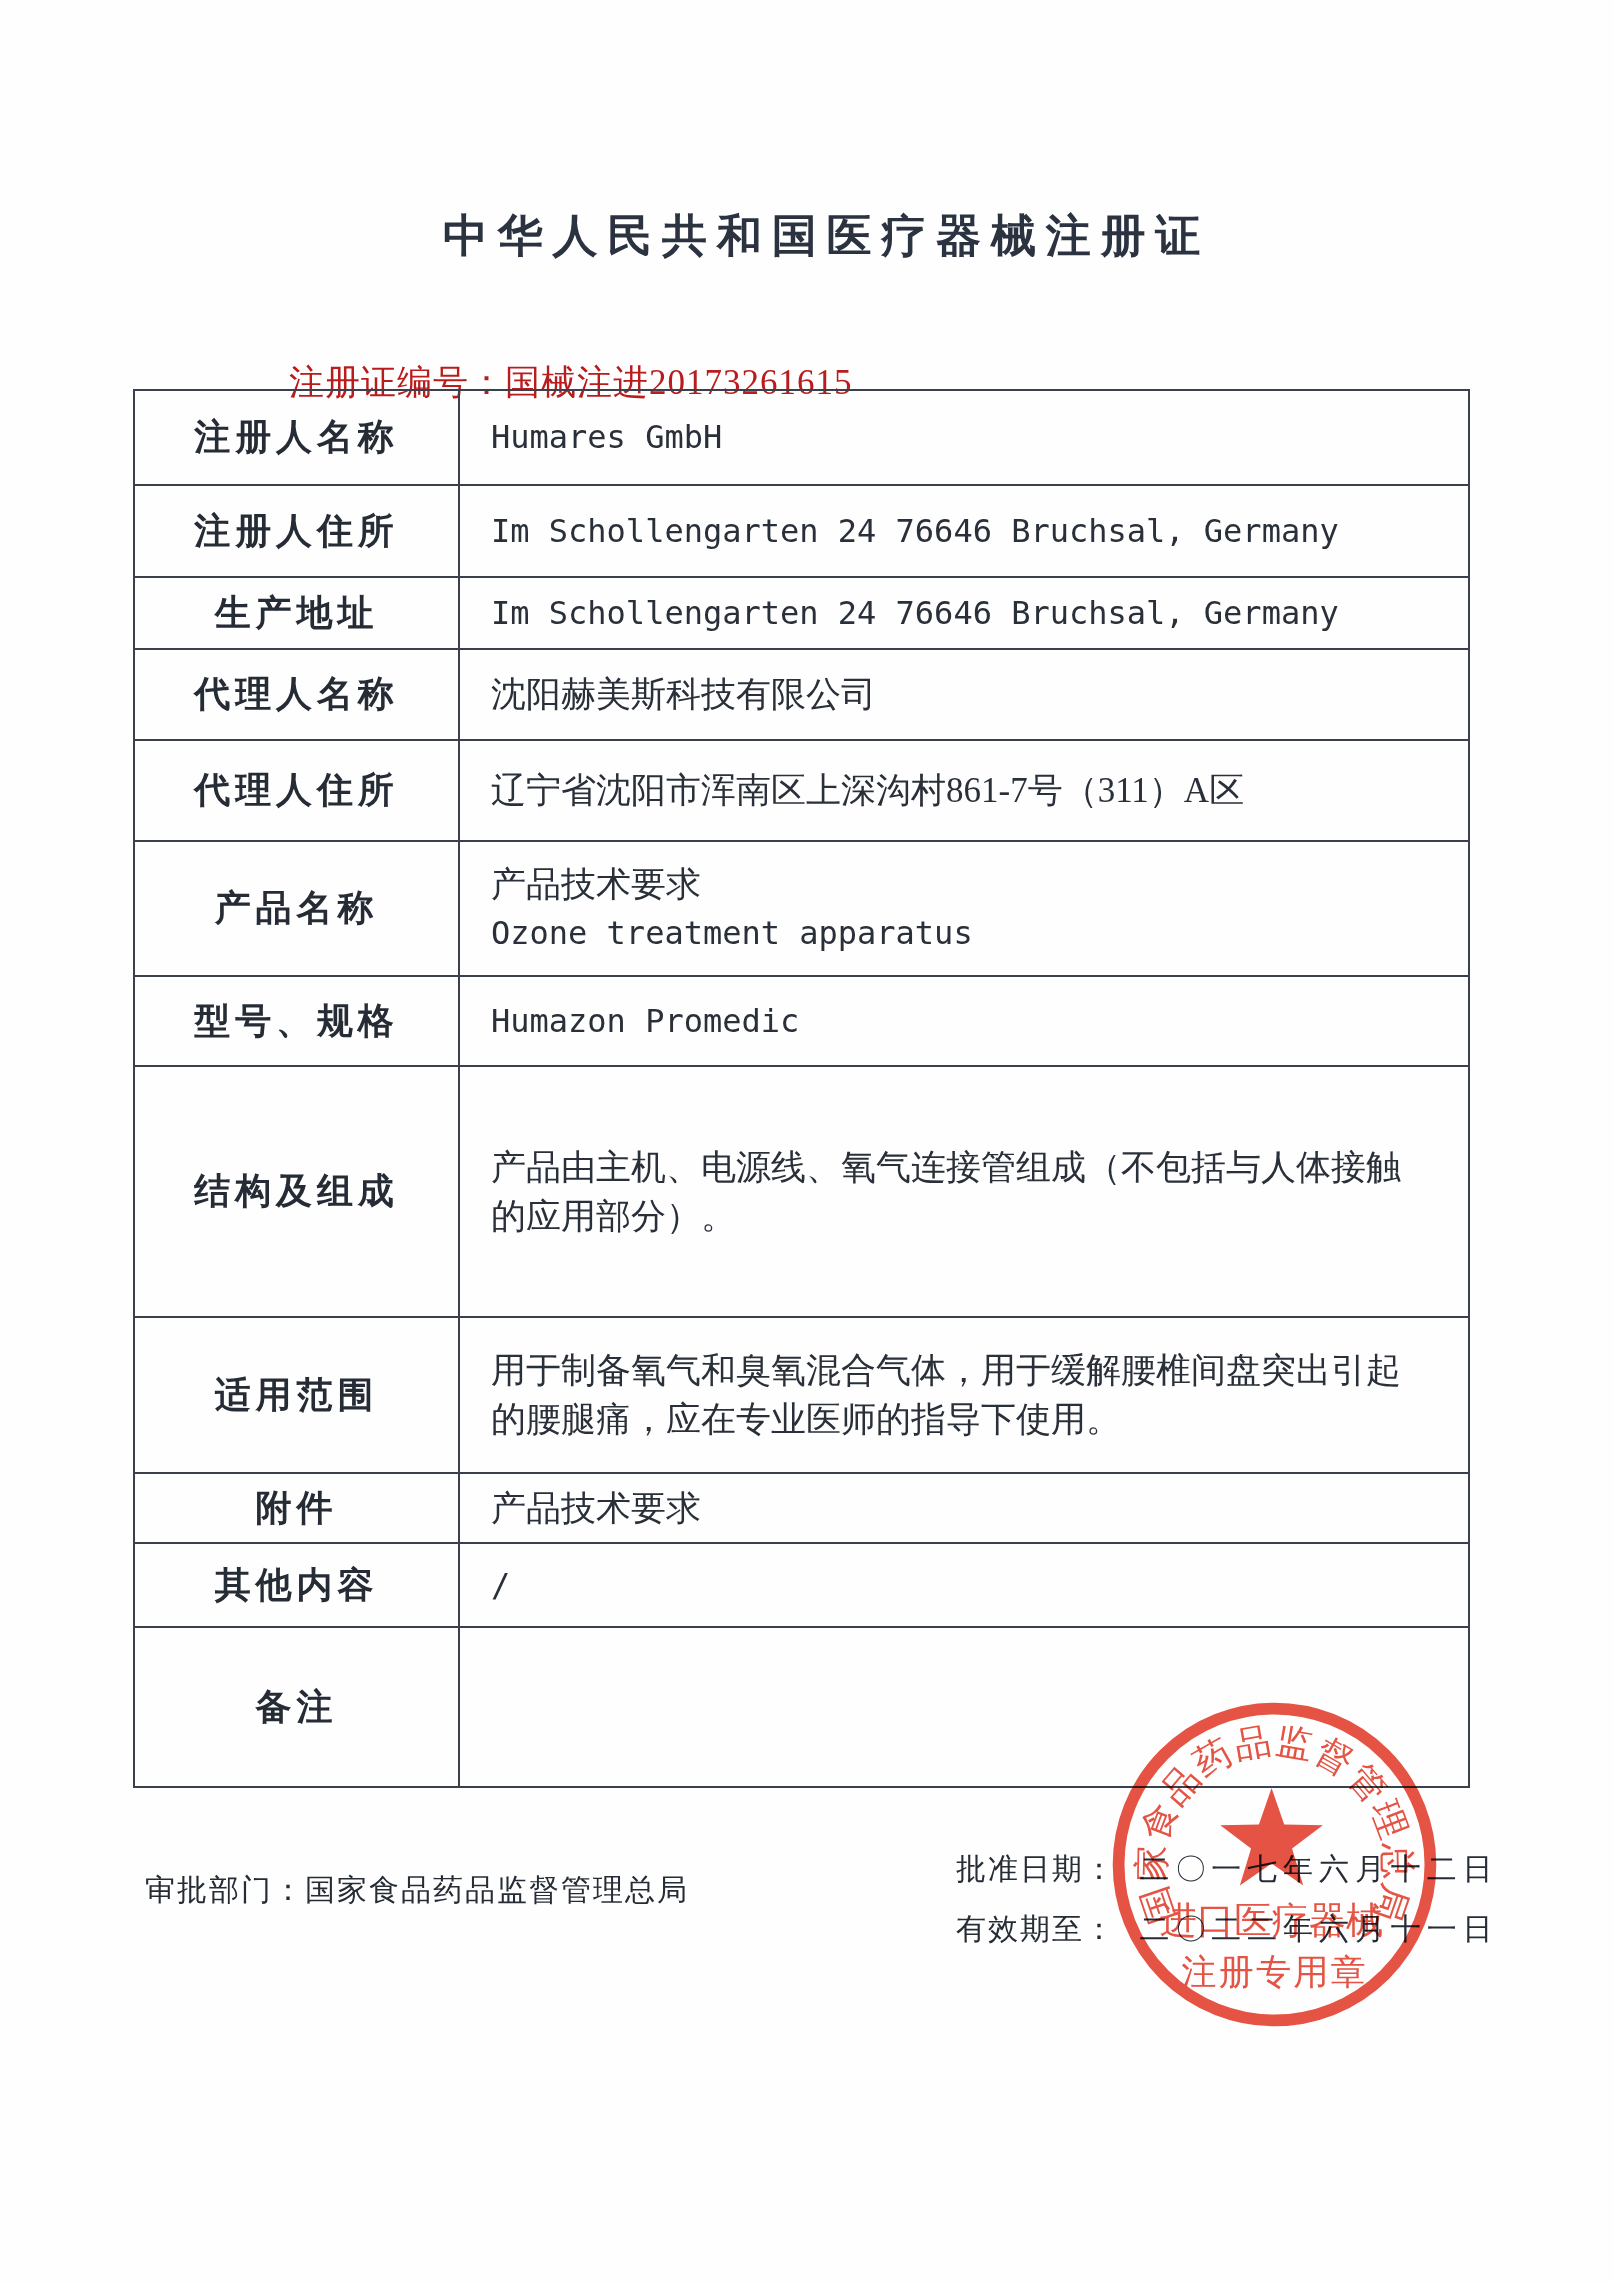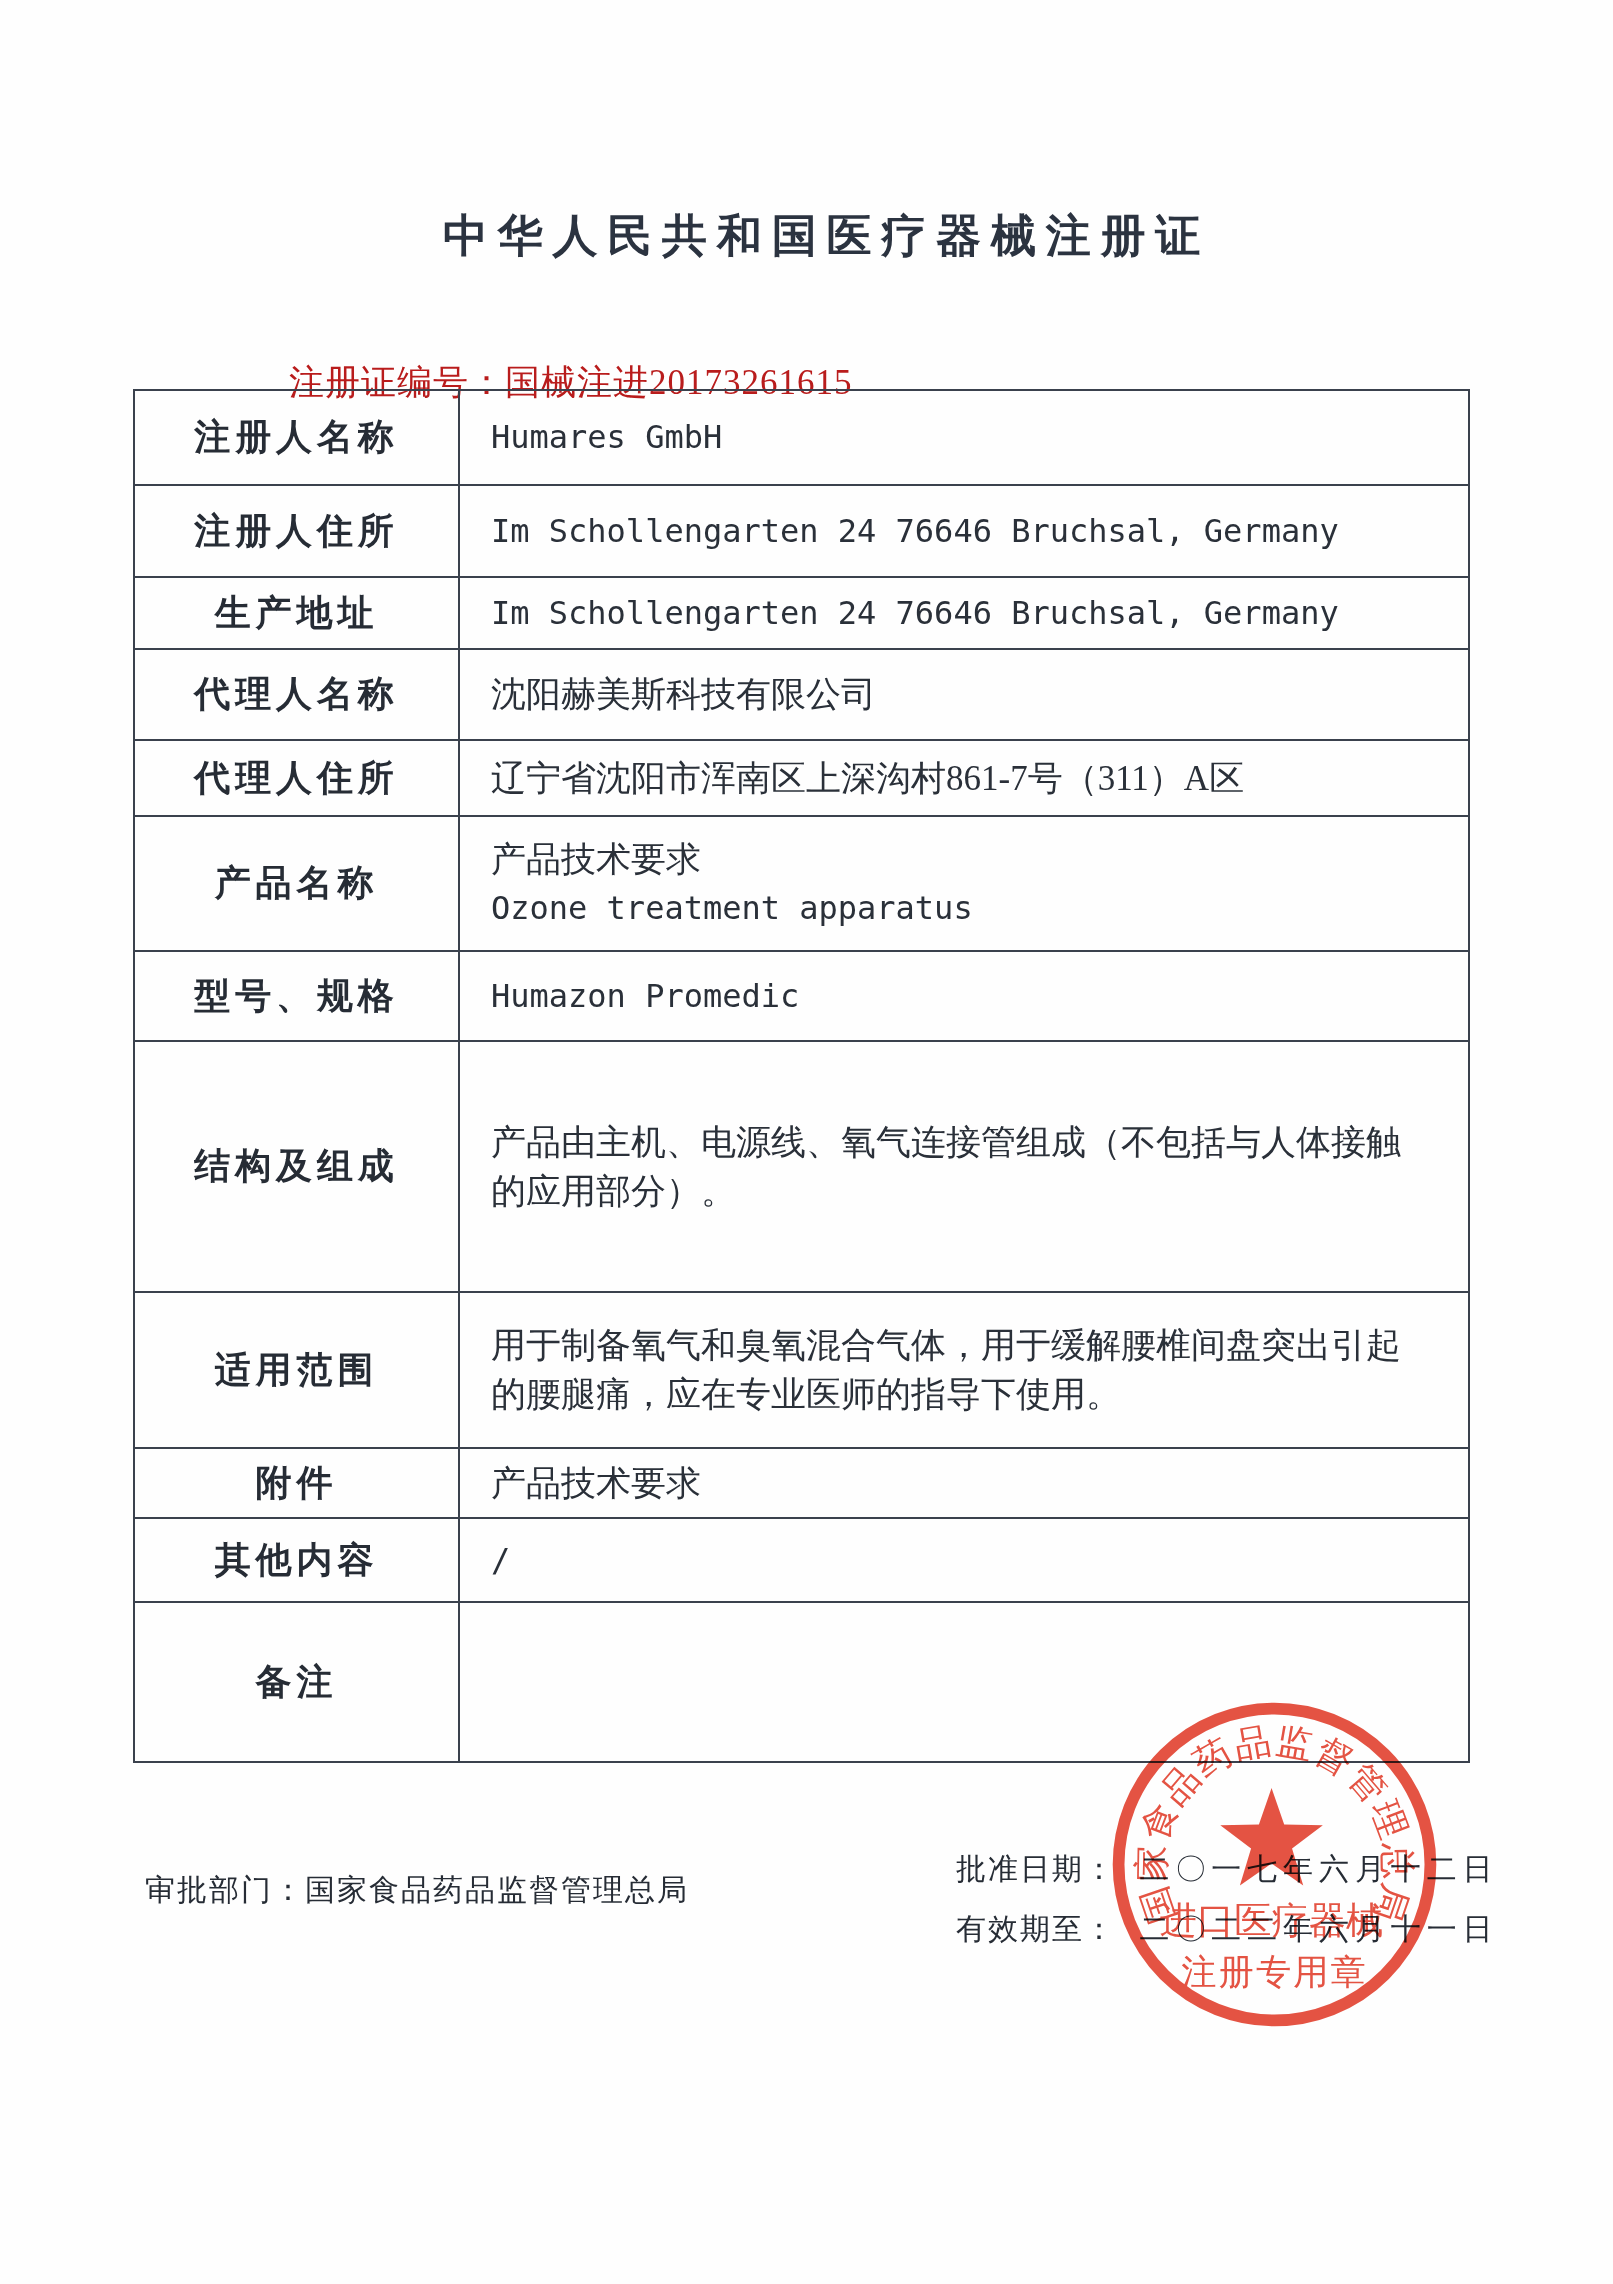--- a/index.html
+++ b/index.html
@@ -131,21 +131,21 @@
         </div>
     </div>
 
     <div class="row" style="height:91px">
       <div class="cell-label">代理人名称</div>
       <div class="cell-value">
           <span>沈阳赫美斯科技有限公司</span>
         </div>
     </div>
 
-    <div class="row" style="height:76px">
+    <div class="row" style="height:101px">
       <div class="cell-label">代理人住所</div>
       <div class="cell-value">
           <span>辽宁省沈阳市浑南区上深沟村861-7号（311）A区</span>
         </div>
     </div>
 
     <div class="row" style="height:135px">
       <div class="cell-label">产品名称</div>
       <div class="cell-value">
         <span>产品技术要求</span>

